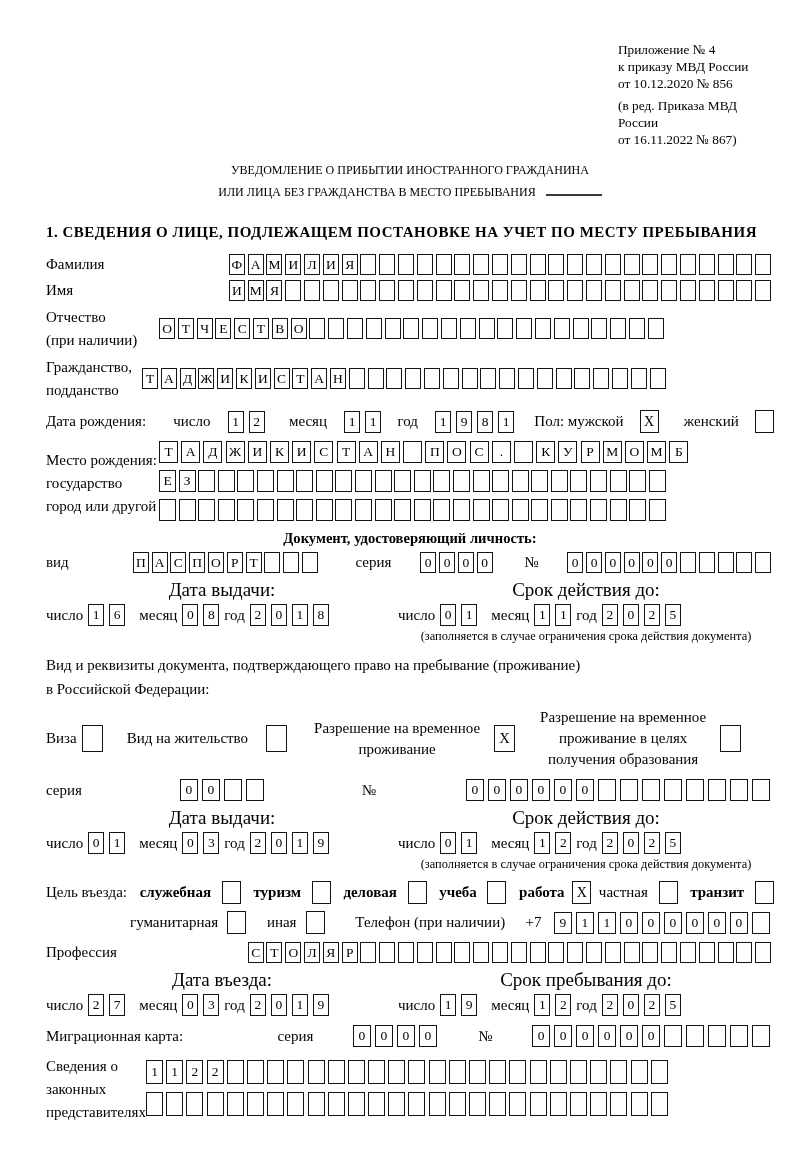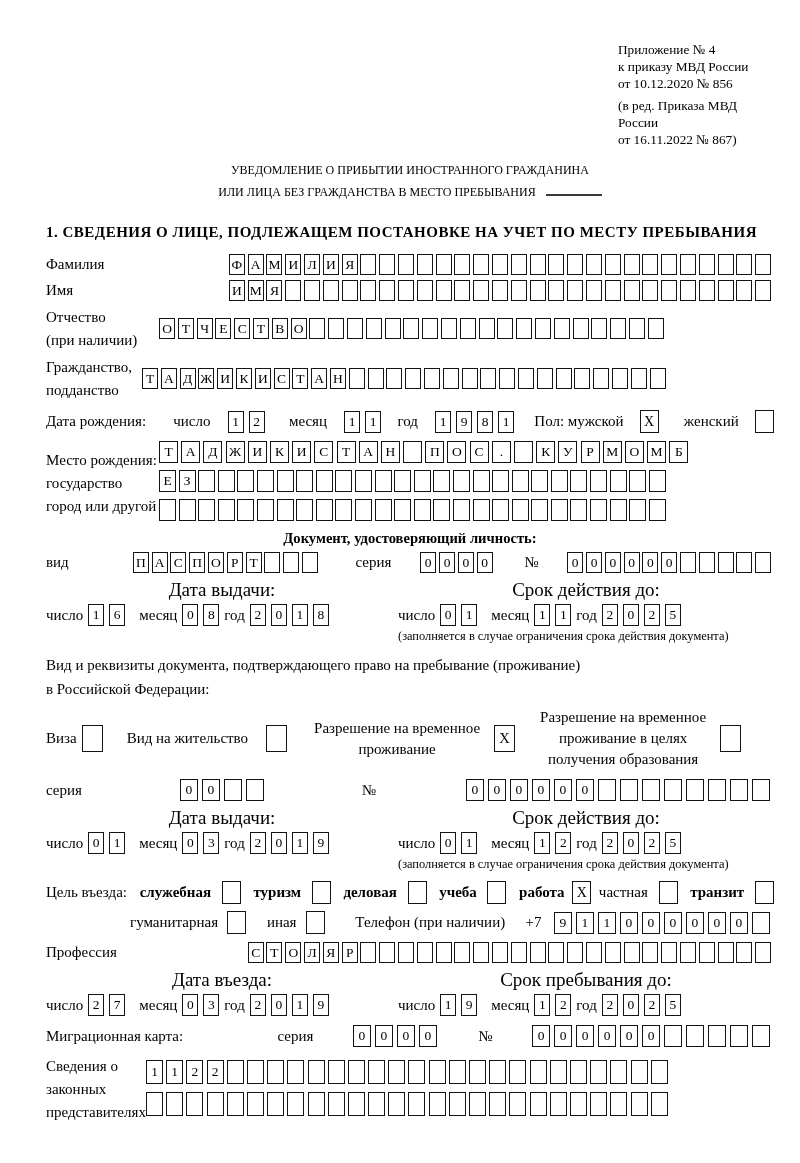--- a/index.html
+++ b/index.html
@@ -32,21 +32,21 @@
   .boxlg .cell { width:21px; height:27px; margin-right:0; font-size:14.5px; }
 
   .doc-heading { text-align:center; font-weight:bold; font-size:14.6px; margin-top:5px; }
   .dates { display:flex; margin-top:6px; }
   .dcolL { width:352px; flex:none; }
   .dcolR { flex:1; }
   .dhead { text-align:center; font-size:19px; }
   .dfields { display:flex; align-items:center; margin-top:3px; }
   .dfields .lbl { margin-right:5px; }
   .dfields .ml { margin-left:9px; }
-  .dnote { font-size:12.4px; margin-top:3px; text-align:left; white-space:nowrap; }
+  .dnote { font-size:12.4px; margin-top:3px; text-align:center; white-space:nowrap; }
   .intro { font-size:15px; margin-top:9px; line-height:24px; }
   .ctext { font-size:15px; line-height:21px; text-align:center; }
   .opt { margin-left:7px;font-weight:bold; }
 </style>
 </head>
 <body>
 
 <div class="page">
 
   <div class="hdr">

